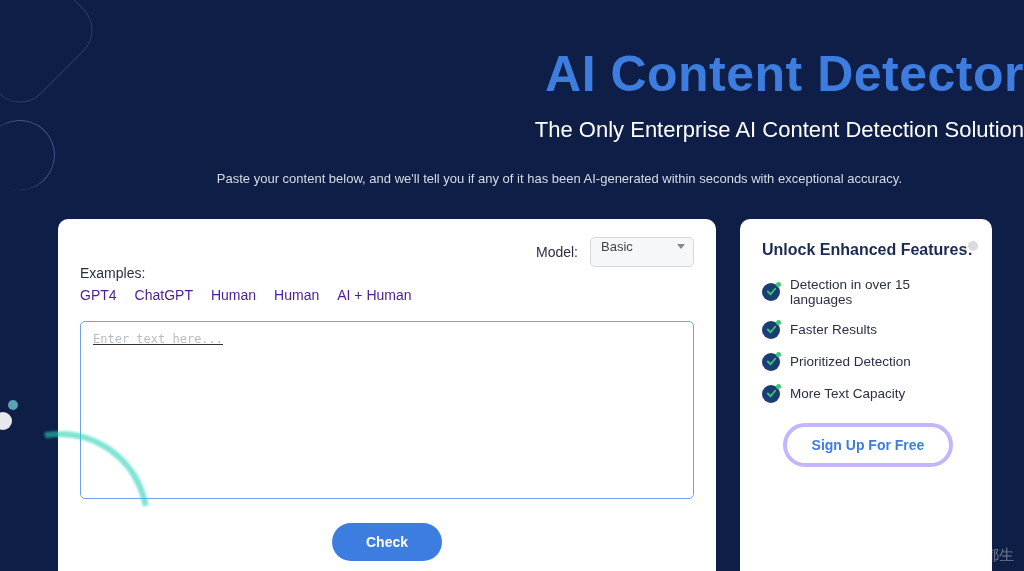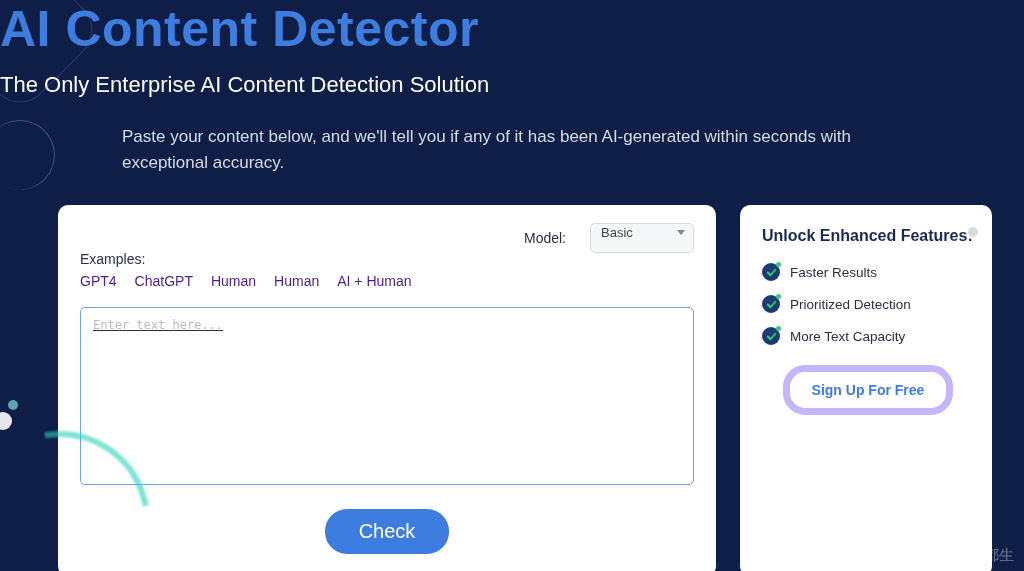--- a/index.html
+++ b/index.html
@@ -50,37 +50,38 @@
     width: 180px; height: 180px;
     border: 6px solid transparent;
     border-top: 6px solid #2ad2b8;
     border-radius: 50%;
     transform: rotate(35deg);
     opacity: 0.6;
     filter: blur(1px);
   }
 
   .hero {
-    text-align: left;
+    text-align: right;
+    padding-top: 45px;
   }
   .hero h1 {
     color: #3d7de0;
     font-size: 50px;
     font-weight: 800;
     letter-spacing: 0.5px;
   }
   .hero h2 {
     color: #ffffff;
     font-size: 22px;
     font-weight: 400;
     margin-top: 14px;
   }
   .hero p {
     color: #d7dbe8;
-    font-size: 17px;
+    font-size: 13px;
     margin-top: 26px;
     line-height: 1.5;
     max-width: 780px;
     margin-left: auto;
     margin-right: auto;
   }
 
   .panels {
     display: flex;
     gap: 24px;
@@ -114,21 +115,21 @@
   }
   .example-links span {
     color: #4c1d95;
     font-size: 14px;
     cursor: pointer;
   }
 
   .model-block {
     display: flex;
     align-items: center;
-    gap: 24px;
+    gap: 12px;
   }
   .model-label { color: #2a2f45; font-size: 14px; }
   .model-select {
     display: flex;
     align-items: center;
     justify-content: space-between;
     width: 104px;
     height: 30px;
     border: 1px solid #d6d8de;
     border-radius: 5px;
@@ -158,22 +159,22 @@
     resize: none;
     text-decoration: underline;
   }
   .text-input::placeholder { color: #b8bcc7; }
 
   .check-btn {
     display: block;
     margin: 20px auto 0 auto;
     background: #3d7de0;
     color: #fff;
-    font-weight: 400;
-    font-size: 20px;
+    font-weight: 700;
+    font-size: 14px;
     border: none;
     border-radius: 22px;
     padding: 11px 34px;
     cursor: pointer;
   }
 
   .side-title {
     font-size: 16px;
     font-weight: 800;
     color: #1a2a52;
@@ -213,21 +214,21 @@
     width:5px; height:5px;
     background:#3bc777;
     border-radius:50%;
   }
 
   .signup-btn {
     display: block;
     width: 170px;
     margin: 20px auto 0 auto;
     text-align: center;
-    border: 7px solid #c4b5fd;
+    border: 4px solid #c4b5fd;
     color: #3d7de0;
     background: #fff;
     font-weight: 700;
     font-size: 14px;
     border-radius: 22px;
     padding: 10px 0;
     cursor: pointer;
   }
 
   .watermark-center {
@@ -290,20 +291,28 @@
 
     <textarea class="text-input" placeholder="Enter text here..." style=""></textarea>
 
     <button class="check-btn">Check</button>
   </div>
 
   <div class="card side-card">
     <div class="info-dot"></div>
     <div class="side-title">Unlock Enhanced Features:</div>
     <ul class="feature-list">
+      <li>
+        <span class="check-badge">
+          <svg viewBox="0 0 12 12">
+              <path d="M2 6 L5 9 L10 3" stroke="#3bc777" stroke-width="2" fill="none" stroke-linecap="round" stroke-linejoin="round"></path>
+            </svg>
+        </span>
+        <span>Detection in over 15 languages</span>
+      </li>
       <li>
         <span class="check-badge">
           <svg viewBox="0 0 12 12">
               <path d="M2 6 L5 9 L10 3" stroke="#3bc777" stroke-width="2" fill="none" stroke-linecap="round" stroke-linejoin="round"></path>
             </svg>
         </span>
         <span>Faster Results</span>
       </li>
       <li>
         <span class="check-badge">

